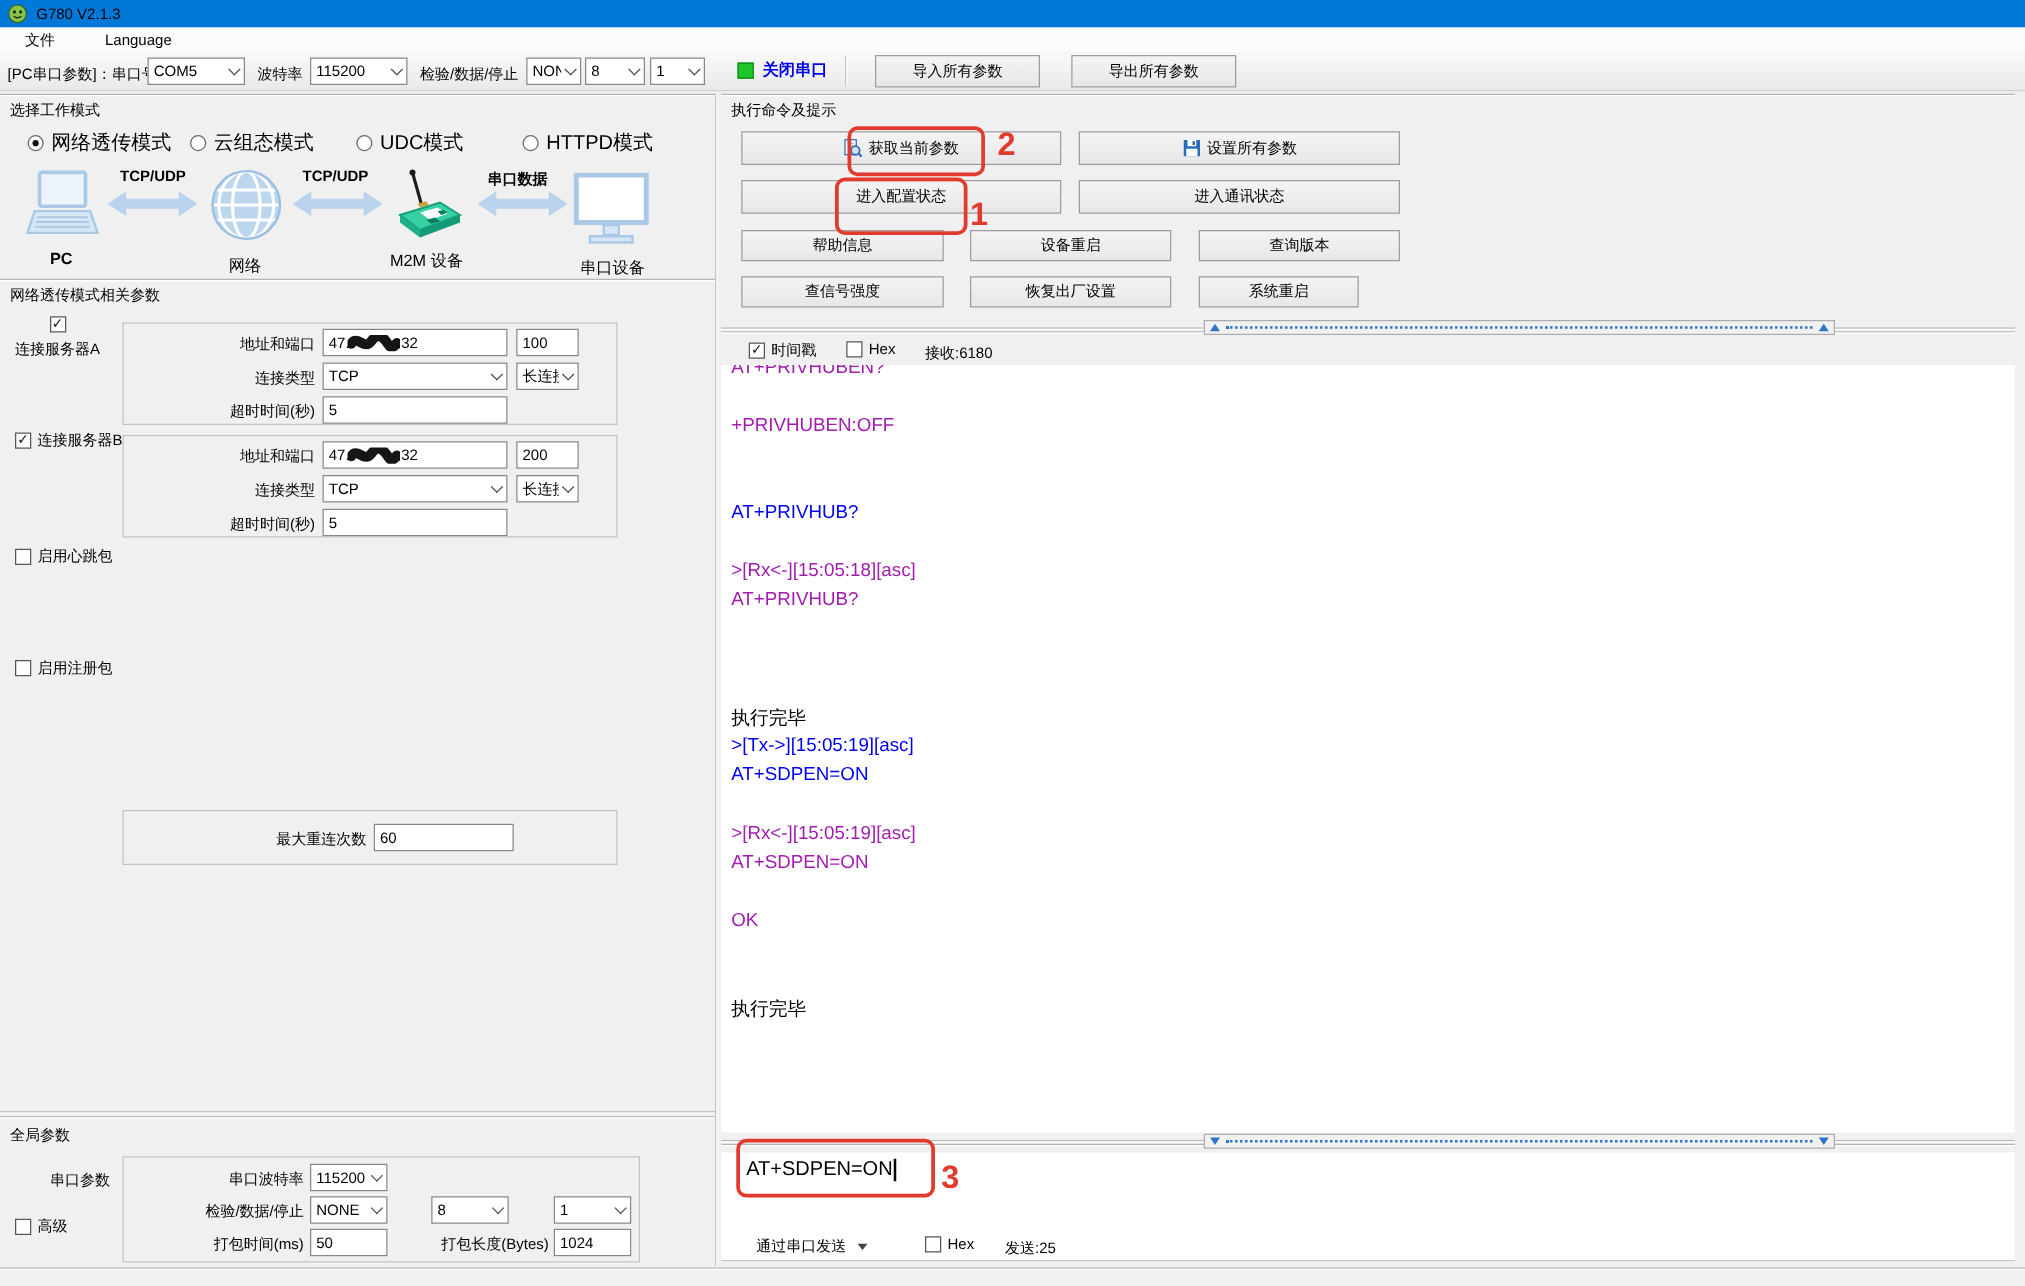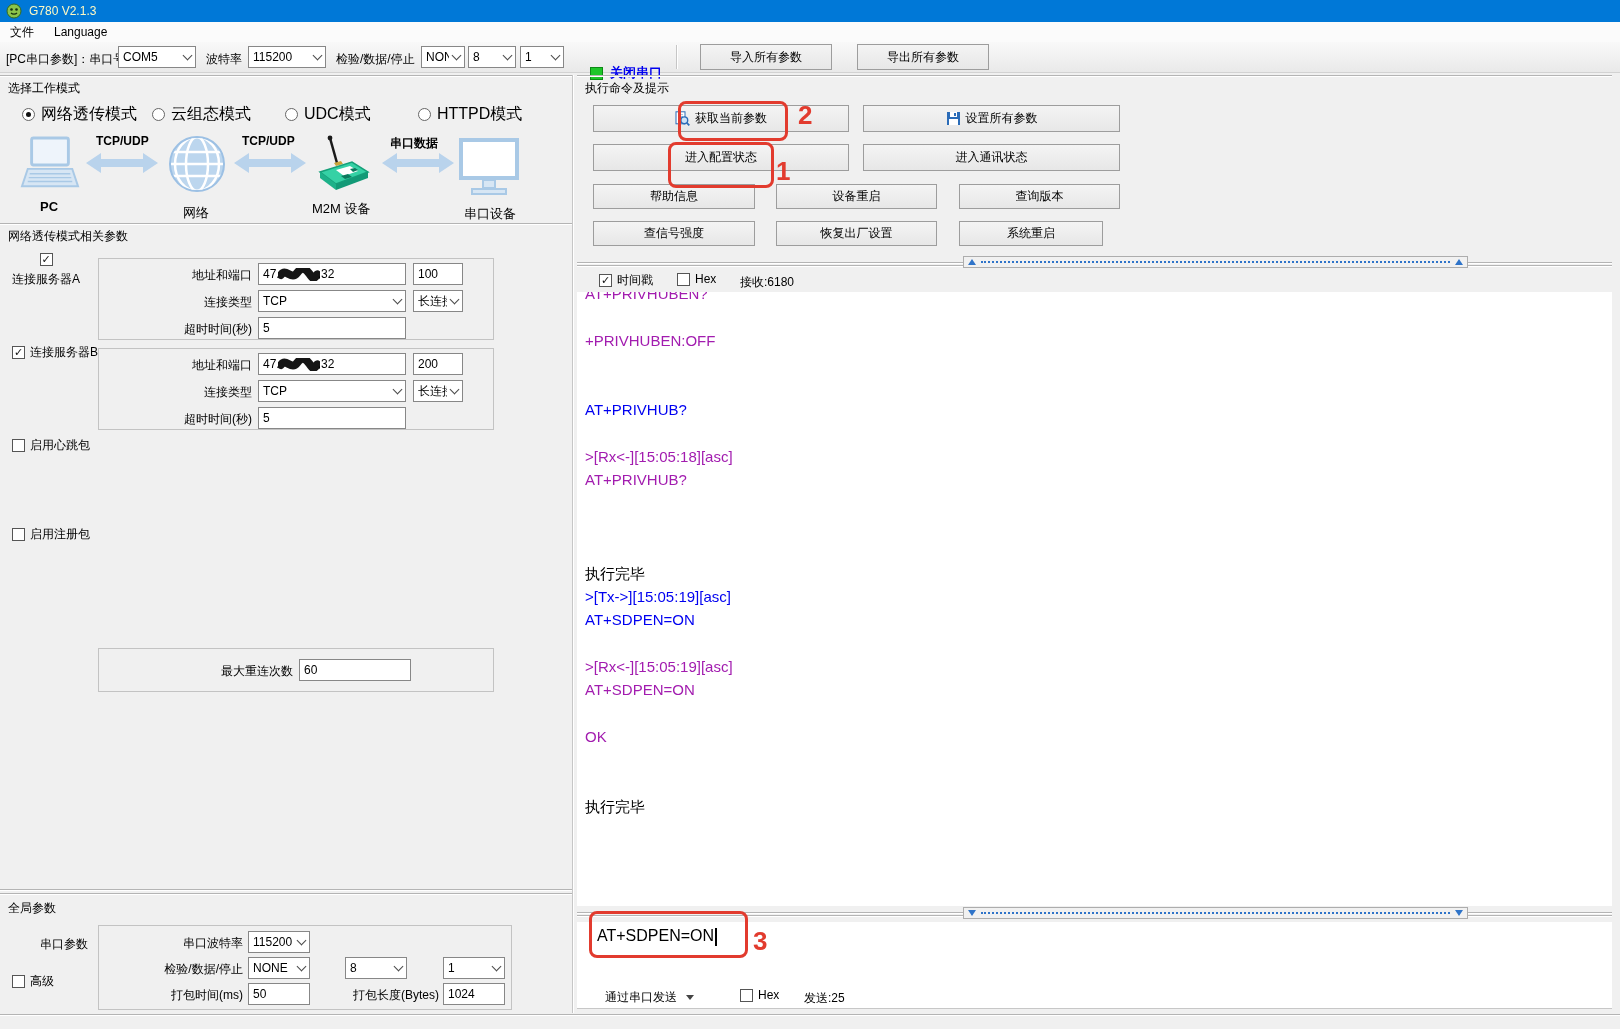--- a/index.html
+++ b/index.html
@@ -1,24 +1,24 @@
 <!DOCTYPE html>
 <html><head>
 <meta charset="utf-8">
 <style>
   html,body{margin:0;padding:0;background:#cfcfcf;}
   .window{position:relative;width:1620px;height:1029px;background:#f0f0f0;overflow:hidden;
           font-family:"Liberation Sans","DejaVu Sans",sans-serif;color:#000;}
   .a{position:absolute;}
   
-  .titlebar{position:absolute;left:0;top:0;width:100%;height:22px;background:#0078d7;color:#fef9c3;
+  .titlebar{position:absolute;left:0;top:0;width:100%;height:22px;background:#0078d7;color:#000000;
             display:flex;align-items:center;gap:7px;font-size:12px;padding-left:6px;box-sizing:border-box;}
   .menubar{position:absolute;left:0;top:22px;width:100%;height:20px;background:#fbfbfb;border-bottom:1px solid #ececec;
            display:flex;align-items:center;font-size:12px;}
-  .menuitem{padding:0 10px;height:100%;display:flex;align-items:center;}
+  .menuitem{padding:0 20px;height:100%;display:flex;align-items:center;}
   .toolbar{position:absolute;left:0;top:42px;width:100%;height:31px;background:linear-gradient(#f9f9f9,#e9e9e9);
            border-bottom:1px solid #d2d2d2;box-sizing:border-box;}
   .lbl{position:absolute;font-size:12px;white-space:nowrap;}
   .b{font-weight:bold;}
   
   .combo{position:absolute;height:22px;background:#fff;border:1px solid #878787;box-sizing:border-box;
          display:flex;align-items:center;}
   .combo .val{flex:1;font-size:12px;padding-left:4px;overflow:hidden;white-space:nowrap;}
   .combo .chev{width:15px;height:100%;display:flex;align-items:center;justify-content:center;flex:none;}
   .chevi{width:6px;height:6px;border-right:1.5px solid #4a4a4a;border-bottom:1.5px solid #4a4a4a;
@@ -110,21 +110,21 @@
     <span class="chev">
         <i class="chevi"></i>
       </span>
   </div>
   <div class="combo" style="left:520px;top:46px;width:44px;">
     <span class="val">1</span>
     <span class="chev">
         <i class="chevi"></i>
       </span>
   </div>
-  <div class="a" style="left:590px;top:47px;display:flex;align-items:center;gap:7px;margin-top:17px;">
+  <div class="a" style="left:590px;top:47px;display:flex;align-items:center;gap:7px;">
     <span class="led"></span>
     <span class="closetxt">关闭串口</span>
   </div>
   <div class="vsep" style="left:676px;top:45px;height:24px;"></div>
   <div class="btn" style="left:700px;top:44px;width:132px;height:26px;">导入所有参数</div>
   <div class="btn" style="left:857px;top:44px;width:132px;height:26px;">导出所有参数</div>
 
   <div class="etch" style="left:0;top:75px;width:572px;"></div>
   <span class="lbl" style="left:8px;top:80px;">选择工作模式</span>
 
@@ -365,21 +365,21 @@
     </span>
     <span>设置所有参数</span>
   </div>
   <div class="btn" style="left:593px;top:144px;width:256px;height:27px;">进入配置状态</div>
   <div class="btn" style="left:863px;top:144px;width:257px;height:27px;">进入通讯状态</div>
   <div class="btn" style="left:593px;top:184px;width:162px;height:25px;">帮助信息</div>
   <div class="btn" style="left:776px;top:184px;width:161px;height:25px;">设备重启</div>
   <div class="btn" style="left:959px;top:184px;width:161px;height:25px;">查询版本</div>
   <div class="btn" style="left:593px;top:221px;width:162px;height:25px;">查信号强度</div>
   <div class="btn" style="left:776px;top:221px;width:161px;height:25px;">恢复出厂设置</div>
-  <div class="btn" style="left:959px;top:221px;width:144px;height:25px;">系统重启</div>
+  <div class="btn" style="left:959px;top:221px;width:128px;height:25px;">系统重启</div>
 
   <div class="redbox" style="left:678px;top:101px;width:104px;height:34px;"></div>
   <span class="rednum" style="left:798px;top:100px;">2</span>
   <div class="redbox" style="left:668px;top:142px;width:100px;height:40px;"></div>
   <span class="rednum" style="left:776px;top:156px;">1</span>
 
   <div class="etch" style="left:577px;top:262px;width:1035px;"></div>
   <div class="etch" style="left:577px;top:265px;width:1035px;"></div>
   <div class="thumb" style="left:963px;top:256px;width:505px;">
     <span class="tri-up"></span>

